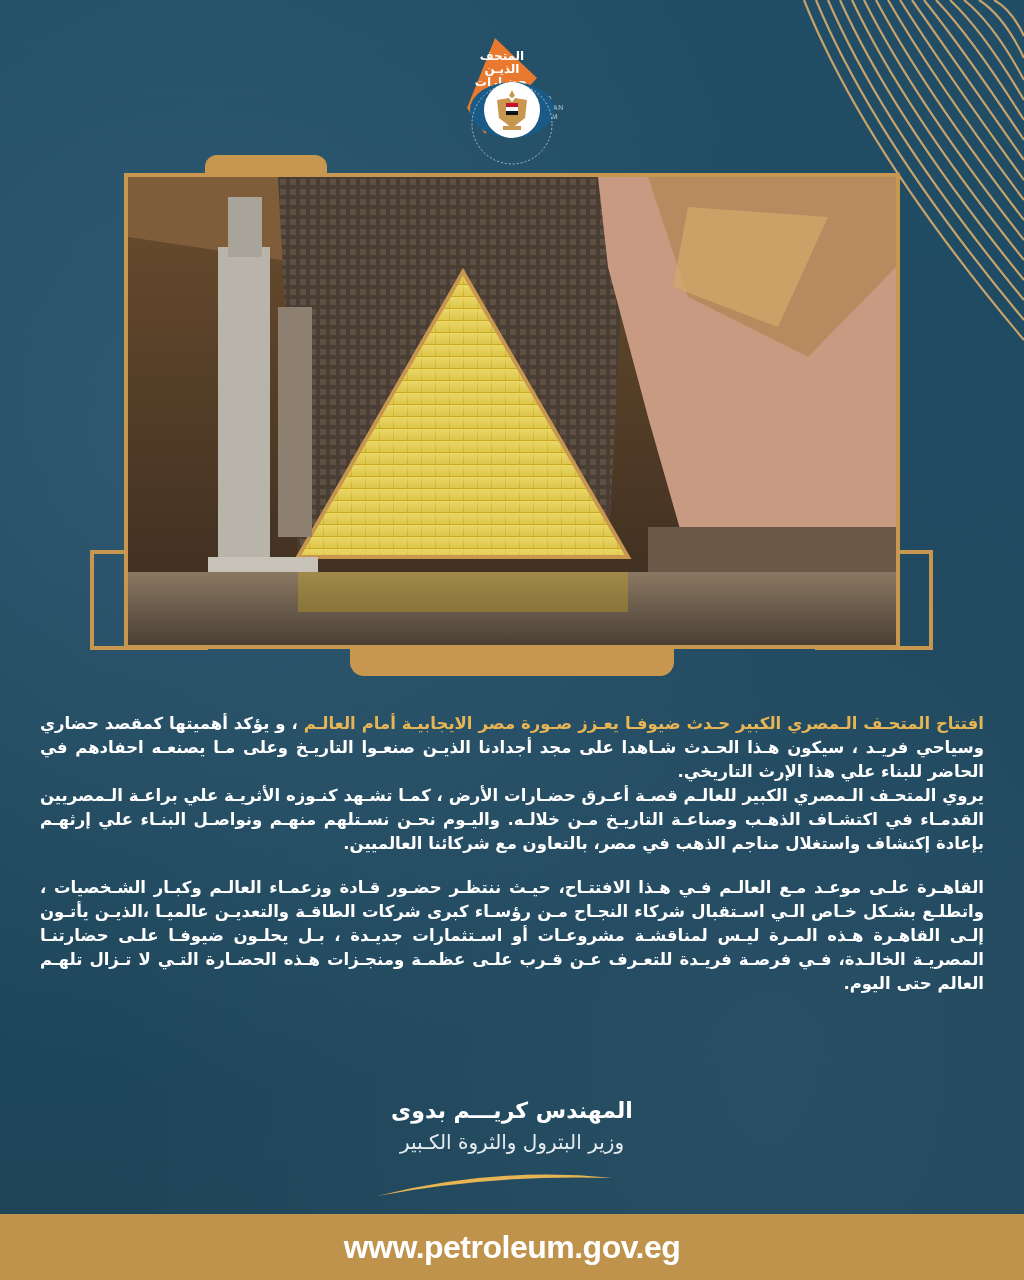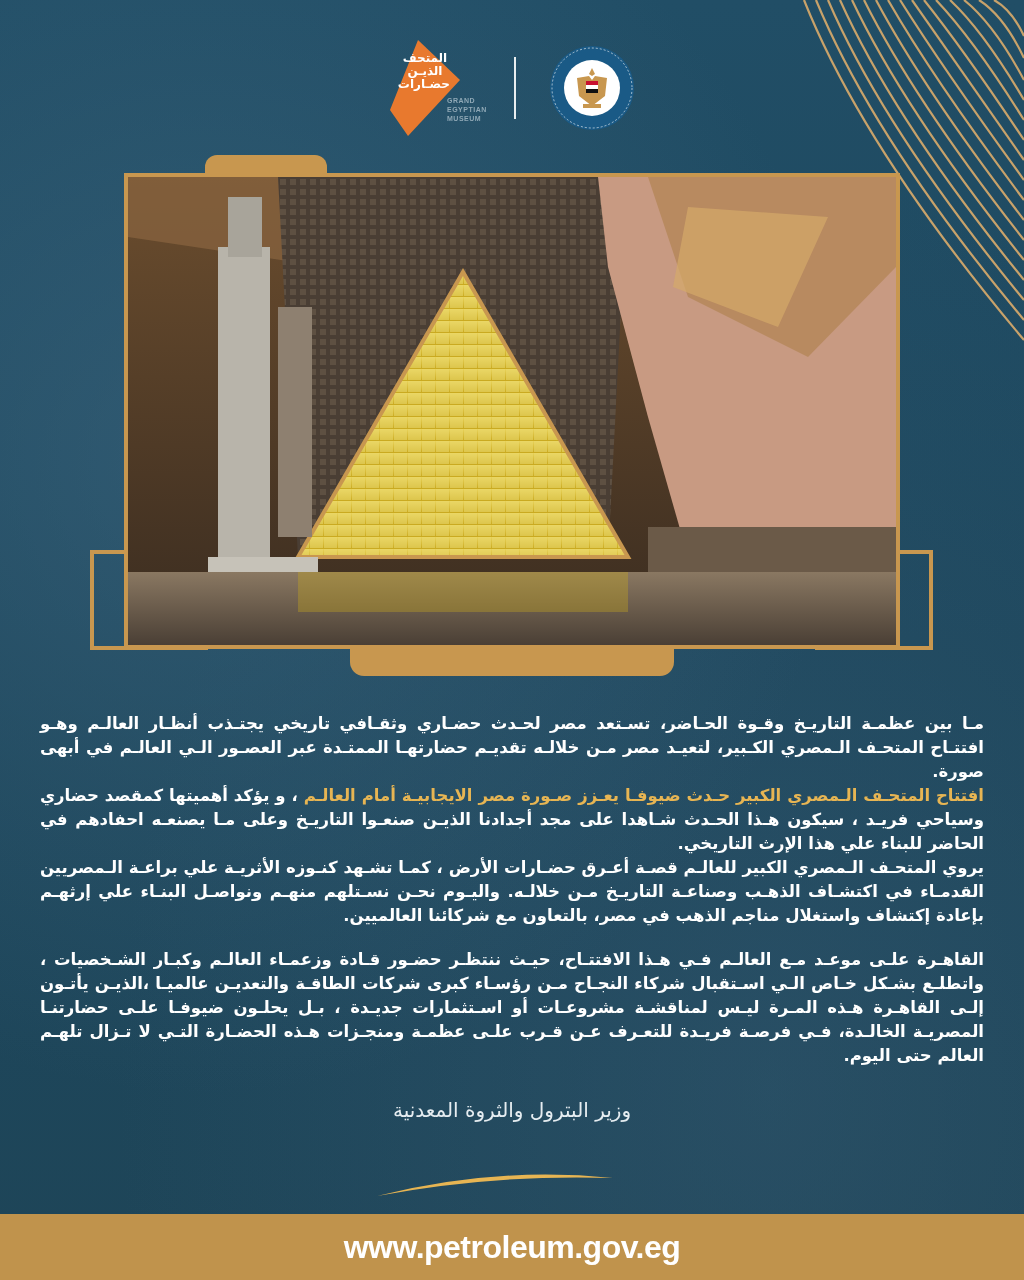--- a/index.html
+++ b/index.html
@@ -16,21 +16,21 @@
       radial-gradient(ellipse at 20% 35%, rgba(70,110,135,0.45), transparent 55%),
       radial-gradient(ellipse at 75% 85%, rgba(60,95,120,0.35), transparent 60%),
       linear-gradient(180deg, #214e66 0%, #1d475d 50%, #1e4558 100%);
   }
   .bg-lines {
     position: absolute; right: 0; top: 0; width: 250px; height: 360px; overflow: hidden;
   }
   
   .header {
     position: absolute; top: 38px; left: 0; width: 1024px; height: 100px;
-    display: flex; justify-content: center; align-items: center; gap: 34px;
+    display: flex; justify-content: center; align-items: center; gap: 22px; flex-direction: column;
   }
   .gem-logo { position: relative; width: 90px; height: 96px; }
   .gem-shape {
     position: absolute; left: 0; top: 0; width: 70px; height: 96px;
   }
   .gem-ar {
     position: absolute; left: 10px; top: 12px; width: 50px;
     font-size: 12px; line-height: 13px; color: #fff; font-weight: bold; text-align: center;
     direction: rtl;
   }
@@ -213,29 +213,29 @@
     <rect x="150" y="130" width="34" height="230" fill="#8e8070"></rect>
     <rect x="80" y="380" width="110" height="20" fill="#c6c2b8"></rect>
 
     <rect x="0" y="395" width="768" height="73" fill="url(#floor)"></rect>
     <rect x="170" y="395" width="330" height="40" fill="#c9a81e" opacity="0.35"></rect>
     <rect x="520" y="350" width="248" height="45" fill="#6b5a48"></rect>
   </svg>
 </div>
 
 <div class="article">
-  <p>مـا بين عظمـة التاريـخ وقـوة الحـاضر، تسـتعد مصر لحـدث حضـاري وثقـافي تاريخي يجتـذب أنظـار العالـم وهـو افتتـاح المتحـف الـمصري الكـبير، لتعيـد مصر مـن خلالـه تقديـم حضارتهـا الممتـدة عبر العصـور الـي العالـم في أبهى صورة.</p>
   <p><span class="hl">افتتاح المتحـف الـمصري الكبير حـدث ضيوفـا يعـزز صـورة مصر الايجابيـة أمام العالـم</span><span> ، و يؤكد أهميتها كمقصد حضاري وسياحي فريـد ، سيكون هـذا الحـدث شـاهدا على مجد أجدادنا الذيـن صنعـوا التاريـخ وعلى مـا يصنعـه احفادهم في الحاضر للبناء علي هذا الإرث التاريخي.</span></p>
   <p>يروي المتحـف الـمصري الكبير للعالـم قصـة أعـرق حضـارات الأرض ، كمـا تشـهد كنـوزه الأثريـة علي براعـة الـمصريين القدمـاء في اكتشـاف الذهـب وصناعـة التاريـخ مـن خلالـه. واليـوم نحـن نسـتلهم منهـم ونواصـل البنـاء علي إرثهـم بإعادة إكتشاف واستغلال مناجم الذهب في مصر، بالتعاون مع شركائنا العالميين.</p>
   <div class="gap"></div>
   <p>القاهـرة علـى موعـد مـع العالـم فـي هـذا الافتتـاح، حيـث ننتظـر حضـور قـادة وزعمـاء العالـم وكبـار الشـخصيات ، واتطلـع بشـكل خـاص الـي اسـتقبال شركاء النجـاح مـن رؤسـاء كبرى شركات الطاقـة والتعديـن عالميـا ،الذيـن يأتـون إلـى القاهـرة هـذه المـرة ليـس لمناقشـة مشروعـات أو اسـتثمارات جديـدة ، بـل يحلـون ضيوفـا علـى حضارتنـا المصريـة الخالـدة، فـي فرصـة فريـدة للتعـرف عـن قـرب علـى عظمـة ومنجـزات هـذه الحضـارة التـي لا تـزال تلهـم العالم حتى اليوم.</p>
 </div>
 
 <div class="signature">
-  <div class="sig-title">وزير البترول والثروة المعدنية</div>
+  <div class="sig-name">المهندس كريـــم بدوى</div>
+  <div class="sig-title">وزير البترول والثروة الكـبير</div>
 </div>
 <svg class="swoosh" viewBox="0 0 240 30">
   <path d="M2 26 Q120 -4 238 8 Q120 4 2 26 Z" fill="#e7b553"></path>
 </svg>
 
 <div class="footer">
   <span class="footer-url">www.petroleum.gov.eg</span>
 </div>
 
 </body></html>

